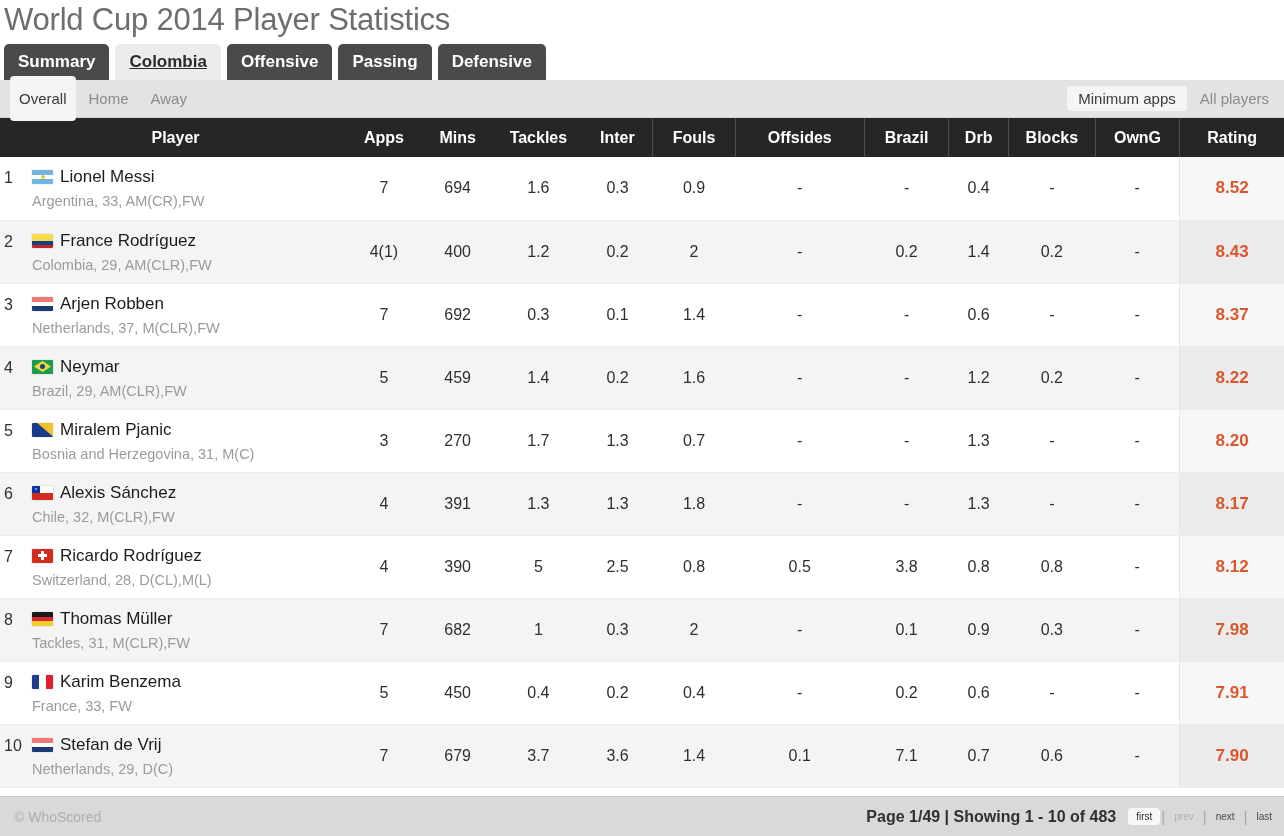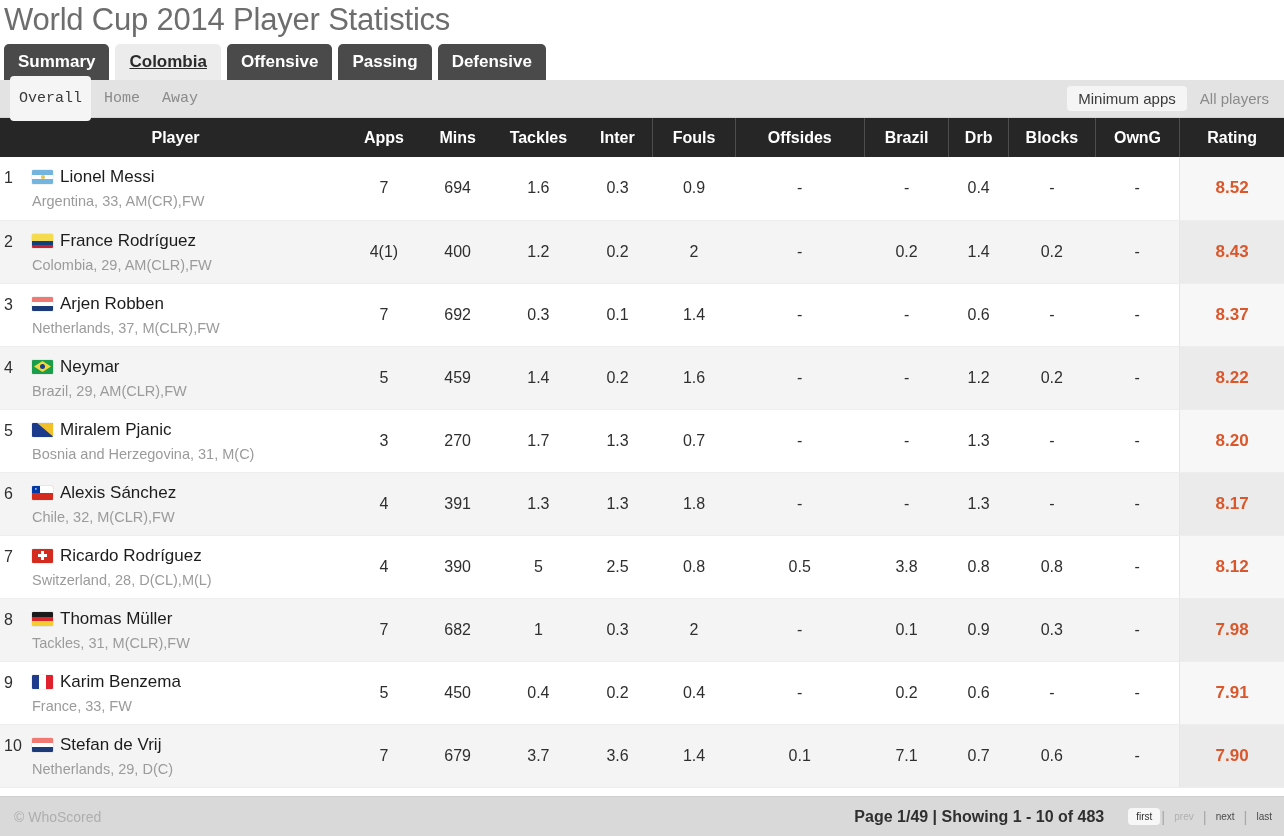--- a/index.html
+++ b/index.html
@@ -61,21 +61,20 @@
     border-bottom: 1px solid #d2d2d2;
   }
   .subbar-left { display: flex; align-items: center; gap: 4px; }
   .chip {
     font-size: 15px;
     color: #8b8b8b;
     padding: 14px 9px;
     border-radius: 4px;
     cursor: pointer;
     white-space: nowrap;
-    font-family: Liberation Mono, monospace;
   }
   .chip.active { background: #f5f5f5; color: #3a3a3a; }
   .subbar-right { display: flex; align-items: center; gap: 2px; }
   .chip-r {
     font-size: 15px;
     color: #8b8b8b;
     padding: 4px 11px;
     border-radius: 4px;
     cursor: pointer;
     white-space: nowrap;
@@ -194,21 +193,21 @@
     left: 0; bottom: 0;
     width: 1284px; height: 40px;
     background: #d9d9d9;
     display: flex;
     align-items: center;
     justify-content: space-between;
     padding: 0 4px 0 14px;
     border-top: 1px solid #cfcfcf;
   }
   .brand { font-size: 14px; color: #aeaeae; white-space: nowrap; }
-  .pager { display: flex; align-items: center; gap: 16px; }
+  .pager { display: flex; align-items: center; gap: 4px; }
   .pager-info {
     font-size: 16px;
     font-weight: bold;
     color: #2f2f2f;
     white-space: nowrap;
     padding-right: 8px;
   }
   .pg {
     font-size: 10px;
     color: #4a4a4a;

